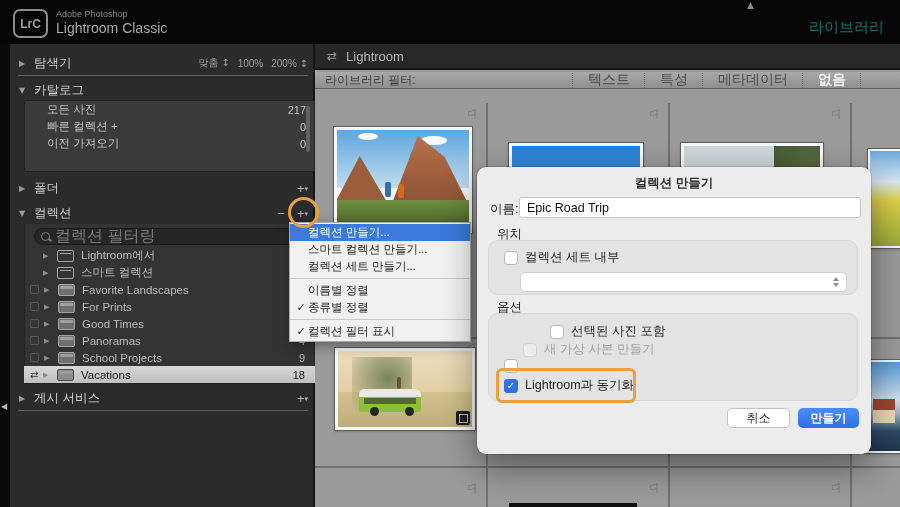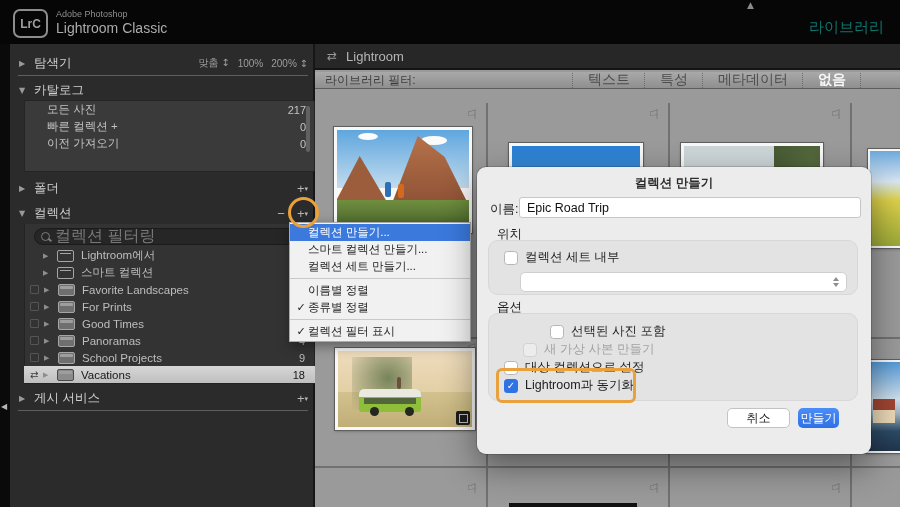--- a/index.html
+++ b/index.html
@@ -131,21 +131,21 @@
   .cb.checked{background:#2e72e4;border:none;color:#fff;font-size:10px;font-weight:bold;display:flex;align-items:center;justify-content:center;}
   .cb.disabled{background:#ececec;border-color:#d2d2d2;}
   .cbrow.disabled{color:#a3a3a3;}
   .dropdown{position:absolute;left:31px;top:31px;width:327px;height:20px;background:#fff;border:1px solid #cfcfcf;border-radius:5px;box-sizing:border-box;}
   .stepper{position:absolute;right:3px;top:2px;width:14px;height:14px;border-radius:3px;display:flex;flex-direction:column;align-items:center;justify-content:center;}
   .stepper i{display:block;width:0;height:0;border-left:3.5px solid transparent;border-right:3.5px solid transparent;}
   .stepper .up{border-bottom:4px solid #8e8e8e;margin-bottom:2px;}
   .stepper .dn{border-top:4px solid #8e8e8e;}
   .btn{position:absolute;height:20px;border-radius:5px;font-size:12px;display:flex;align-items:center;justify-content:center;box-sizing:border-box;}
   .btn.cancel{left:250px;top:241px;width:63px;background:#fff;border:1px solid #c3c3c3;color:#1c1c1c;}
-  .btn.create{left:321px;top:241px;width:41px;background:linear-gradient(#4b8df8,#2f6fe4);color:#fff;}
+  .btn.create{left:321px;top:241px;width:61px;background:linear-gradient(#4b8df8,#2f6fe4);color:#fff;font-weight:bold;}
 </style>
 </head>
 <body>
 
 <div class="stage">
 
   <div class="abs topbar">
     <div class="abs logo-badge">LrC</div>
     <div class="abs brand-small">Adobe Photoshop</div>
     <div class="abs brand-big">Lightroom Classic</div>
@@ -416,21 +416,20 @@
       <div class="cbrow" style="left:15px;top:9px;margin-left:46px;">
         <span class="cb"></span>
         <span>선택된 사진 포함</span>
       </div>
       <div class="cbrow disabled" style="left:34px;top:27px;">
         <span class="cb disabled"></span>
         <span>새 가상 사본 만들기</span>
       </div>
       <div class="cbrow" style="left:15px;top:45px;">
         <span class="cb"></span>
-        <span>대상 컬렉션으로 설정</span>
       </div>
       <div class="cbrow" style="left:15px;top:63px;">
         <span class="cb checked ico">✓</span>
         <span>Lightroom과 동기화</span>
       </div>
     </div>
 
     <div class="btn cancel">취소</div>
     <div class="btn create">만들기</div>
   </div>

